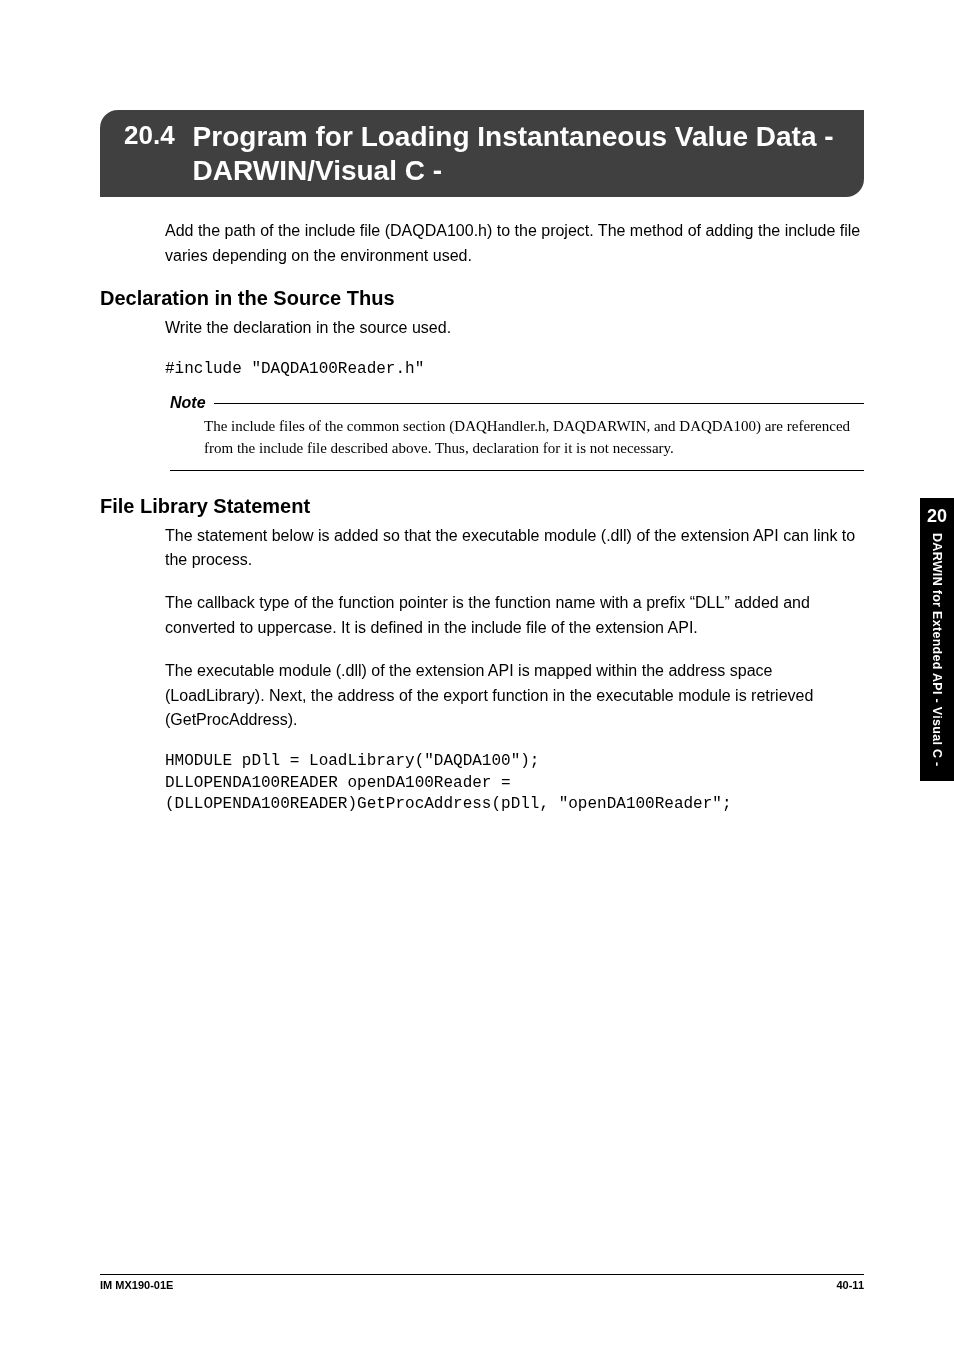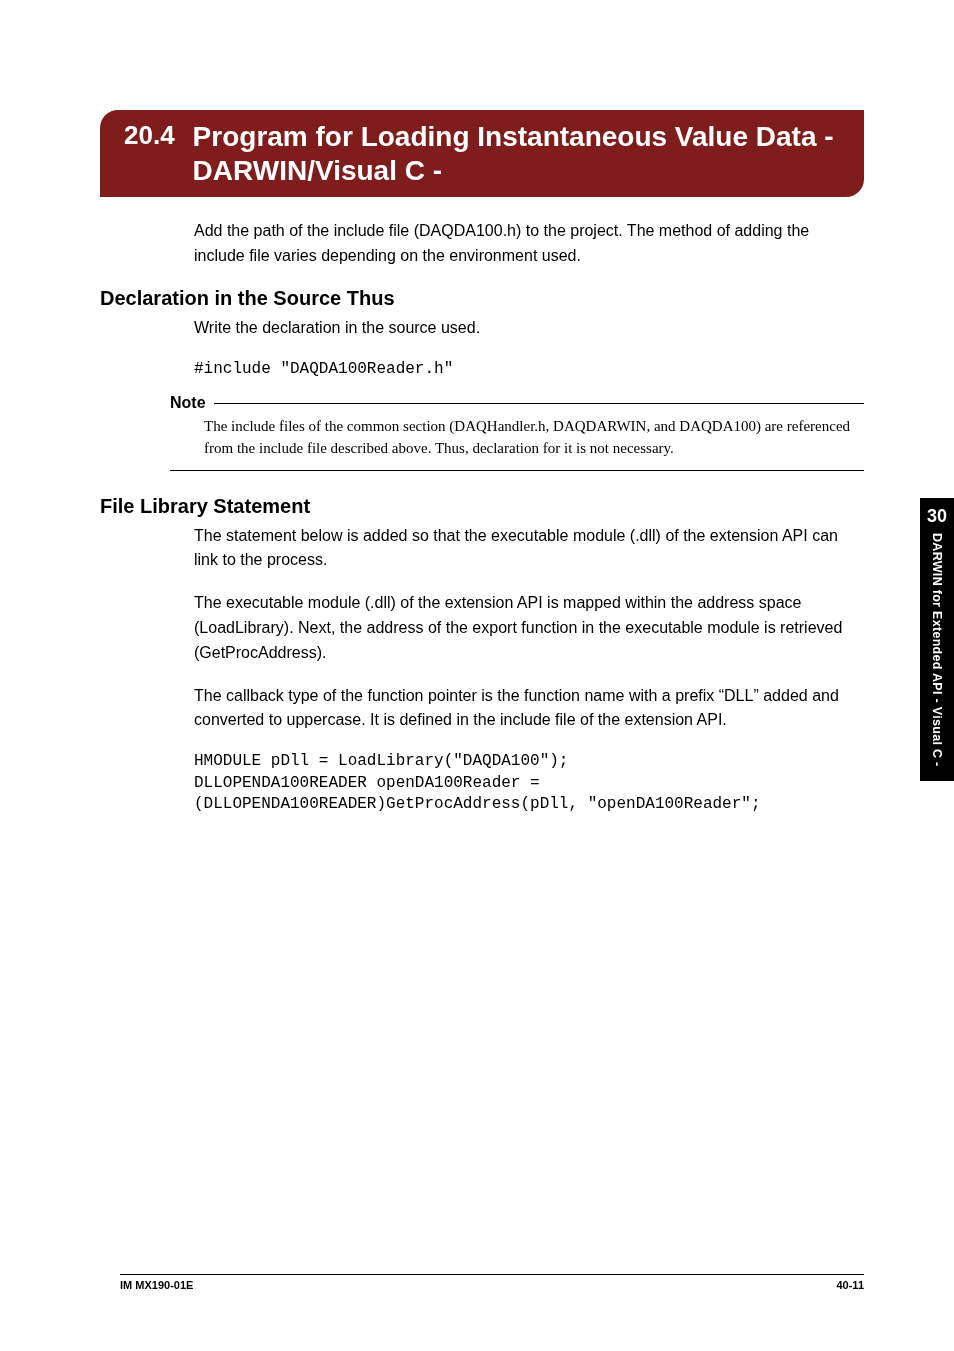--- a/index.html
+++ b/index.html
@@ -10,21 +10,21 @@
     height: 1351px;
     position: relative;
     color: #000;
   }
   .page {
     padding: 110px 90px 60px 100px;
     position: relative;
     height: 100%;
   }
   .title-bar {
-    background: #7f1d1d;
+    background: #404040;
     color: #fff;
     border-radius: 18px 0 18px 0;
     padding: 10px 24px 10px 24px;
     margin-bottom: 22px;
     display: flex;
     align-items: flex-start;
     font-weight: bold;
   }
   .title-num {
     font-size: 26px;
@@ -36,21 +36,21 @@
     line-height: 1.2;
     flex: 1;
   }
   .h2 {
     font-size: 20px;
     font-weight: bold;
     margin-top: 16px;
     margin-bottom: 6px;
   }
   .body-indent {
-    margin-left: 94px;
+    margin-left: 65px;
   }
   .para {
     font-size: 16px;
     line-height: 1.55;
     margin-bottom: 18px;
   }
   .code {
     font-family: "Courier New", Courier, monospace;
     font-size: 16px;
     white-space: pre;
@@ -61,20 +61,21 @@
     margin-left: 70px;
     margin-bottom: 24px;
   }
   .note-header {
     display: flex;
     align-items: center;
     margin-bottom: 4px;
   }
   .note-label {
     font-weight: bold;
+    font-style: italic;
     font-size: 16px;
     margin-right: 8px;
   }
   .note-line {
     flex: 1;
     border-top: 1.5px solid #000;
     height: 0;
   }
   .note-body {
     margin-left: 34px;
@@ -115,21 +116,20 @@
     position: absolute;
     bottom: 60px;
     left: 100px;
     right: 90px;
     border-top: 1px solid #000;
     padding-top: 4px;
     display: flex;
     justify-content: space-between;
     font-size: 11px;
     font-weight: bold;
-    margin-left: 20px;
   }
 </style>
 </head>
 <body>
 
 <div class="page">
 
   <div class="title-bar">
     <div class="title-num">20.4</div>
     <div class="title-text">Program for Loading Instantaneous Value Data - DARWIN/Visual C -</div>
@@ -150,29 +150,29 @@
       <span class="note-label">Note</span>
       <span class="note-line"></span>
     </div>
     <div class="note-body">The include files of the common section (DAQHandler.h, DAQDARWIN, and DAQDA100) are referenced from the include file described above. Thus, declaration for it is not necessary.</div>
     <div class="note-bottom-line"></div>
   </div>
 
   <div class="h2">File Library Statement</div>
   <div class="body-indent">
     <div class="para">The statement below is added so that the executable module (.dll) of the extension API can link to the process.</div>
+    <div class="para">The callback type of the function pointer is the function name with a prefix “DLL” added and converted to uppercase. It is defined in the include file of the extension API.</div>
     <div class="para">The executable module (.dll) of the extension API is mapped within the address space (LoadLibrary). Next, the address of the export function in the executable module is retrieved (GetProcAddress).</div>
-    <div class="para">The callback type of the function pointer is the function name with a prefix “DLL” added and converted to uppercase. It is defined in the include file of the extension API.</div>
     <div class="code">HMODULE pDll = LoadLibrary("DAQDA100");
 DLLOPENDA100READER openDA100Reader =
 (DLLOPENDA100READER)GetProcAddress(pDll, "openDA100Reader";</div>
   </div>
 
   <div class="footer">
     <span>IM MX190-01E</span>
     <span>40-11</span>
   </div>
 </div>
 
 <div class="side-tab">
-  <span class="side-tab-num">30</span>
+  <span class="side-tab-num">20</span>
   <span class="side-tab-text">DARWIN for Extended API - Visual C -</span>
 </div>
 
 </body></html>

